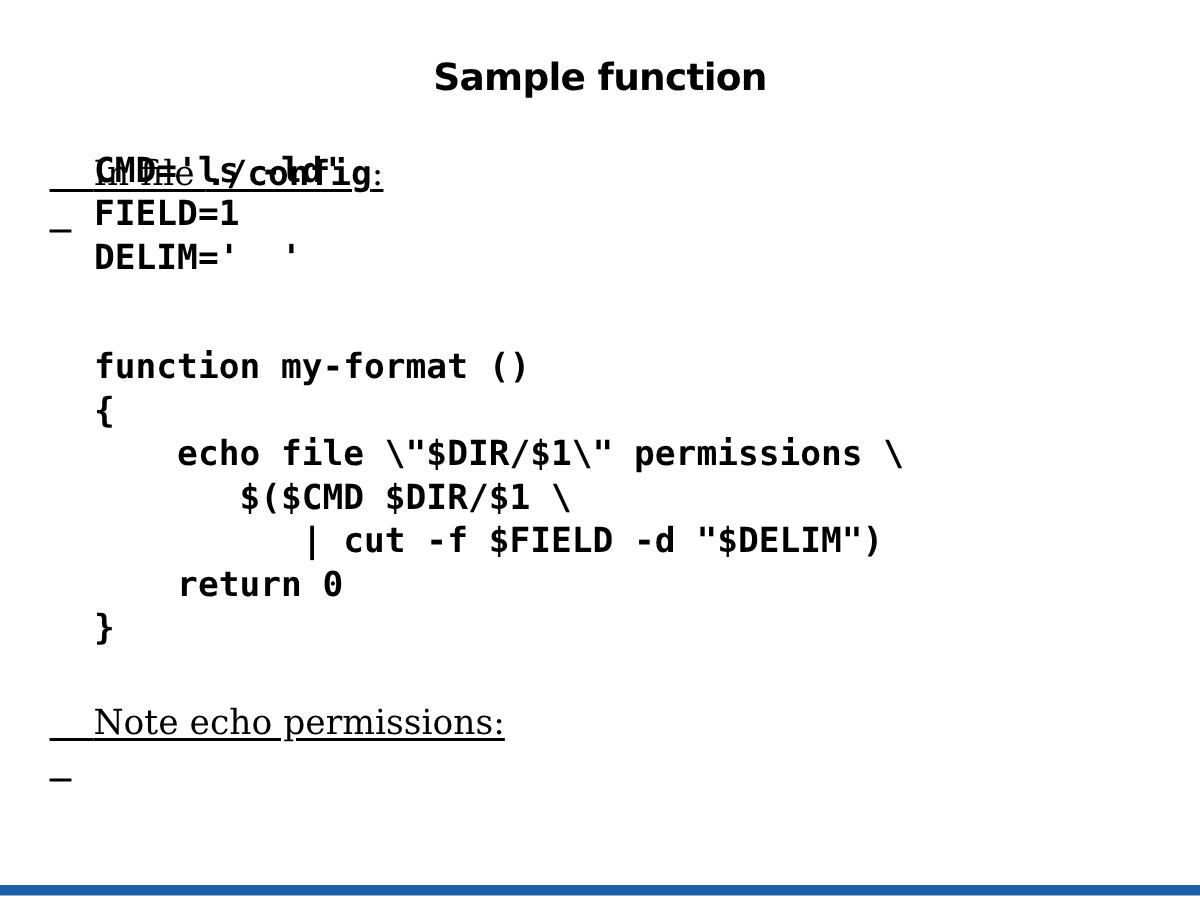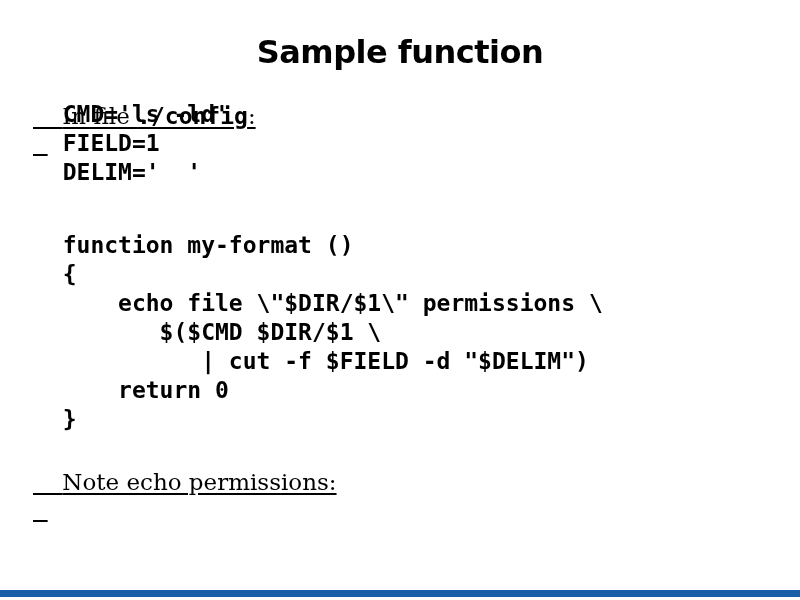--- a/index.html
+++ b/index.html
@@ -8,21 +8,21 @@
     width:800px;height:600px;
     background:#ffffff;
     overflow:hidden;
     font-family:"DejaVu Sans",sans-serif;
     color:#000;
   }
   .title{
     position:absolute;top:34px;left:0;width:800px;
     margin:0;text-align:center;
     font-family:"DejaVu Sans",sans-serif;
-    font-weight:bold;font-size:32px;line-height:36px;
+    font-weight:bold;font-size:25px;line-height:36px;
     letter-spacing:-0.5px;
   }
   .heading{
     position:absolute;left:33px;
     font-family:"DejaVu Serif",serif;
     font-size:23px;line-height:27px;
     text-decoration:underline;
     text-decoration-thickness:2px;
     text-underline-offset:3px;
     white-space:pre;

